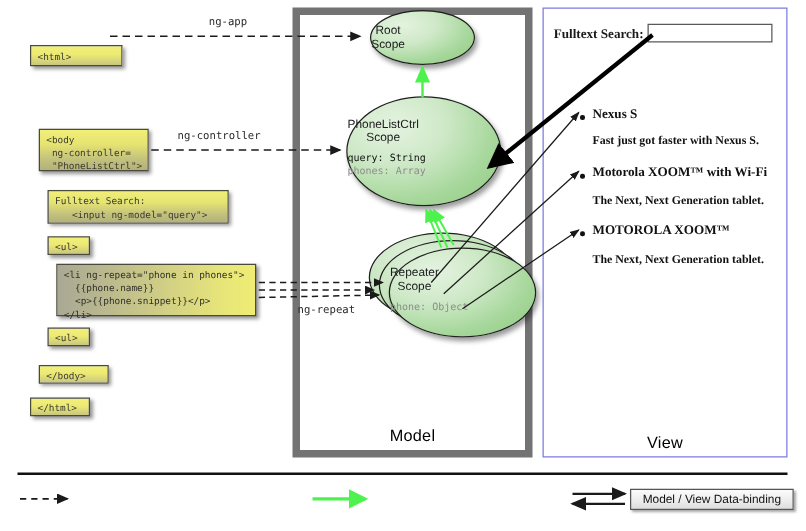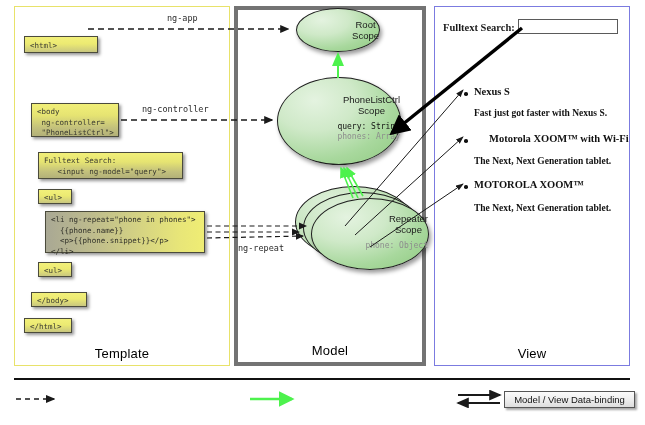--- a/index.html
+++ b/index.html
@@ -16,21 +16,21 @@
     overflow: hidden;
   }
 
   
   .column {
     position: absolute;
     background: #ffffff;
     box-sizing: border-box;
   }
   .col-template { left: 14px;  top: 6px; width: 216px; height: 360px; border: 1px solid #e8e26a; }
-  .col-model    { left: 234px; top: 6px; width: 192px; height: 360px; border: 4px solid #737373; }
+  .col-model    { left: 234px; top: 6px; width: 192px; height: 360px; border: 6px solid #737373; }
   .col-view     { left: 434px; top: 6px; width: 196px; height: 360px; border: 1.5px solid #7b7be0; }
 
   .col-label {
     position: absolute;
     bottom: 4px;
     left: 0;
     width: 100%;
     text-align: center;
     font-size: 13px;
     color: #000;
@@ -62,21 +62,21 @@
   
   .ellipse {
     position: absolute;
     border-radius: 50%;
     border: 1.4px solid #1f1f1f;
     background: radial-gradient(ellipse at 30% 26%, #e4f3e0 0%, #cfe9c8 34%, #a8d89d 66%, #8ec97f 100%);
     box-shadow: 2px 3px 4px rgba(0,0,0,.40);
     box-sizing: border-box;
     display: flex;
     flex-direction: column;
-    align-items: flex-end;
+    align-items: flex-start;
     justify-content: center;
   }
   .ell-title {
     font-family: "Liberation Sans", sans-serif;
     font-size: 9.5px;
     color: #1a1a1a;
     text-align: center;
     line-height: 1.2;
   }
   .ell-props {
@@ -170,23 +170,20 @@
     justify-content: center;
     white-space: nowrap;
     padding: 0 6px;
   }
 </style>
 </head>
 <body>
 
 <div id="root">
 
-  <div class="column col-template">
-    <div class="col-label">Template</div>
-  </div>
   <div class="column col-model">
     <div class="col-label">Model</div>
   </div>
   <div class="column col-view">
     <div class="col-label">View</div>
   </div>
 
   <div class="codebox" style="left:24px; top:36px; width:74px; height:17px; line-height:12px;">&lt;html&gt;</div>
 
   <div class="codebox tall" style="left:31px; top:103px; width:88px; height:34px;">&lt;body
@@ -244,21 +241,21 @@
   </div>
 
   <div class="view-label" style="left:443px; top:22px;">Fulltext Search:</div>
   <input class="view-input" style="left: 518px; top: 19px; width: 100px; height: 15px;" value="">
 
   <div class="bullet" style="left:464px; top:92px;"></div>
   <div class="view-item-title" style="left:474px; top:86px;">Nexus S</div>
   <div class="view-item-snippet" style="left:474px; top:108px;">Fast just got faster with Nexus S.</div>
 
   <div class="bullet" style="left:464px; top:139px;"></div>
-  <div class="view-item-title" style="left:474px; top:133px;margin-left:15px;">Motorola XOOM™  with Wi-Fi</div>
+  <div class="view-item-title" style="left:474px; top:133px;">Motorola XOOM™  with Wi-Fi</div>
   <div class="view-item-snippet" style="left:474px; top:156px;">The Next, Next Generation tablet.</div>
 
   <div class="bullet" style="left:464px; top:185px;"></div>
   <div class="view-item-title" style="left:474px; top:179px;">MOTOROLA XOOM™</div>
   <div class="view-item-snippet" style="left:474px; top:203px;">The Next, Next Generation tablet.</div>
 
   <svg id="wires">
     <defs>
       <marker id="arrDarkSm" markerWidth="7" markerHeight="7" refX="6" refY="3" orient="auto">
         <path d="M0,0 L7,3 L0,6 z" fill="#1a1a1a"></path>

